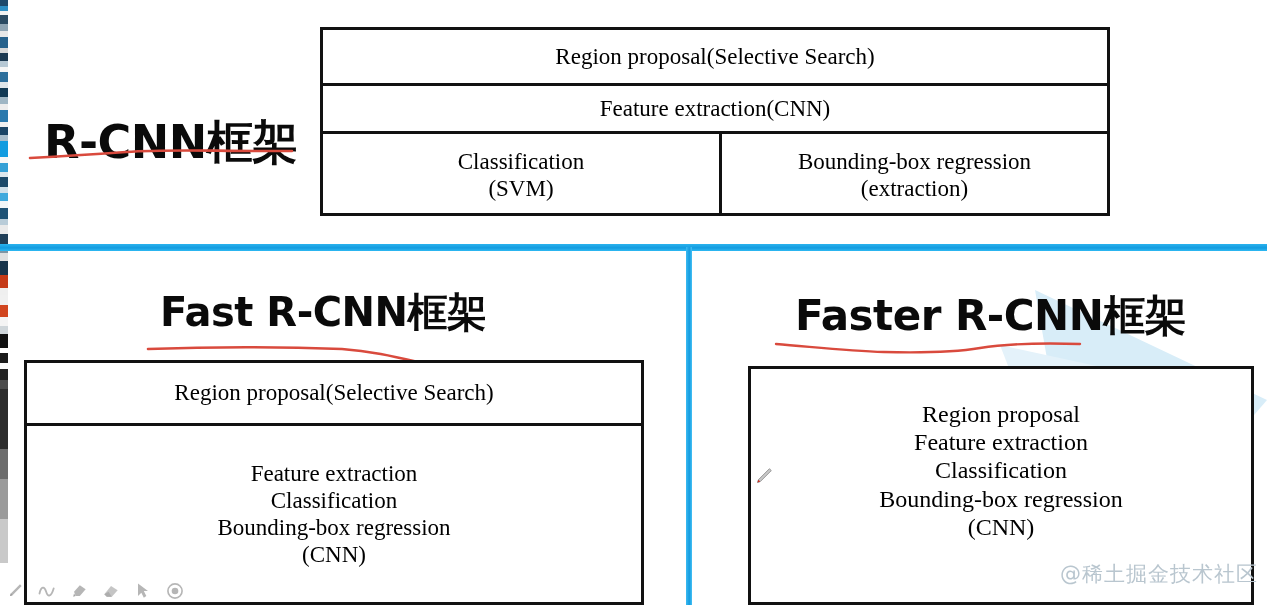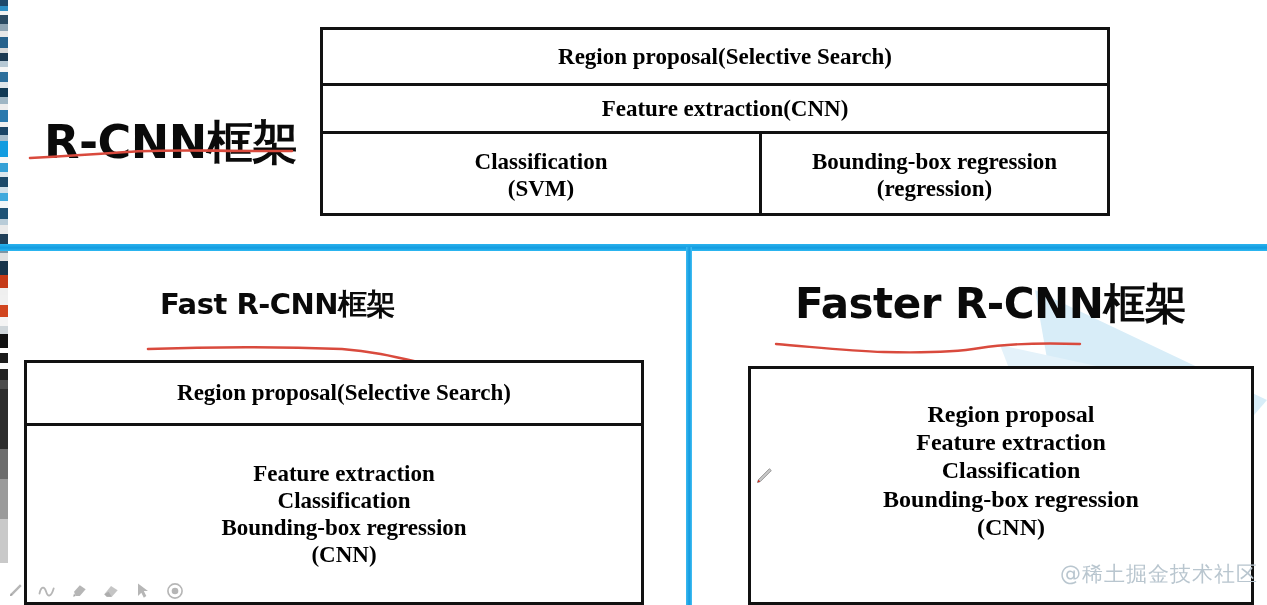--- a/index.html
+++ b/index.html
@@ -49,22 +49,22 @@
   
   .heading {
     position: absolute;
     font-family: "DejaVu Sans", "Liberation Sans", sans-serif;
     font-weight: bold;
     color: #0a0a0a;
     white-space: nowrap;
     letter-spacing: -0.5px;
   }
   #heading-rcnn    { left: 44px;  top: 96px;  font-size: 46px; margin-top: 16px; }
-  #heading-fast    { left: 160px; top: 285px; font-size: 29px; }
-  #heading-faster  { left: 795px; top: 276px; font-size: 42px; }
+  #heading-fast    { left: 160px; top: 285px; font-size: 40px; }
+  #heading-faster  { left: 795px; top: 288px; font-size: 42px; }
 
   
   .underline-stroke {
     position: absolute;
     pointer-events: none;
   }
 
   
   .fbox {
     position: absolute;
@@ -78,25 +78,24 @@
   }
   .frow + .frow { border-top: 3px solid #111111; }
   .fcell {
     flex: 1 1 0;
     display: flex;
     flex-direction: column;
     align-items: center;
     justify-content: center;
     text-align: center;
     font-family: "Liberation Serif", "DejaVu Serif", serif;
-    font-weight: bold;
+    font-weight: normal;
     color: #000000;
     box-sizing: border-box;
     padding: 2px 6px;
-    margin-left: 20px;
   }
   .fcell + .fcell { border-left: 3px solid #111111; }
   .fline { display: block; line-height: 1.18; }
 
   
   #box-rcnn { left: 320px; top: 27px; width: 790px; height: 189px; }
   #box-rcnn .row-1 { height: 53px; }
   #box-rcnn .row-2 { height: 48px; }
   #box-rcnn .row-3 { height: 85px; }
   #box-rcnn .fcell { font-size: 23px; }
@@ -229,21 +228,21 @@
         <span class="fline">Feature extraction(CNN)</span>
       </div>
     </div>
     <div class="frow row-3">
       <div class="fcell split-left">
         <span class="fline">Classification</span>
         <span class="fline">(SVM)</span>
       </div>
       <div class="fcell">
         <span class="fline">Bounding-box regression</span>
-        <span class="fline">(regression)</span>
+        <span class="fline">(extraction)</span>
       </div>
     </div>
   </div>
 
   <div class="divider-h"></div>
   <div class="divider-v"></div>
 
   <div class="heading" id="heading-fast">Fast R-CNN框架</div>
 
   <svg class="underline-stroke" style="left:146px; top:339px;" width="276" height="26" viewBox="0 0 276 26">

